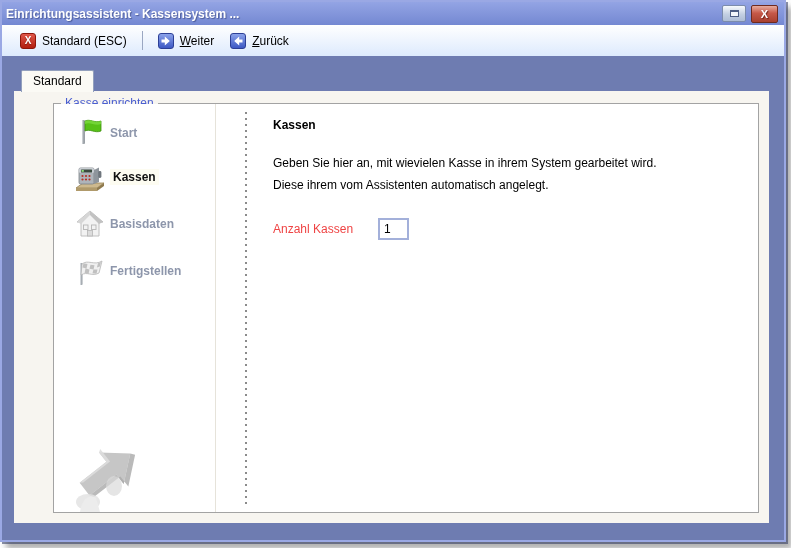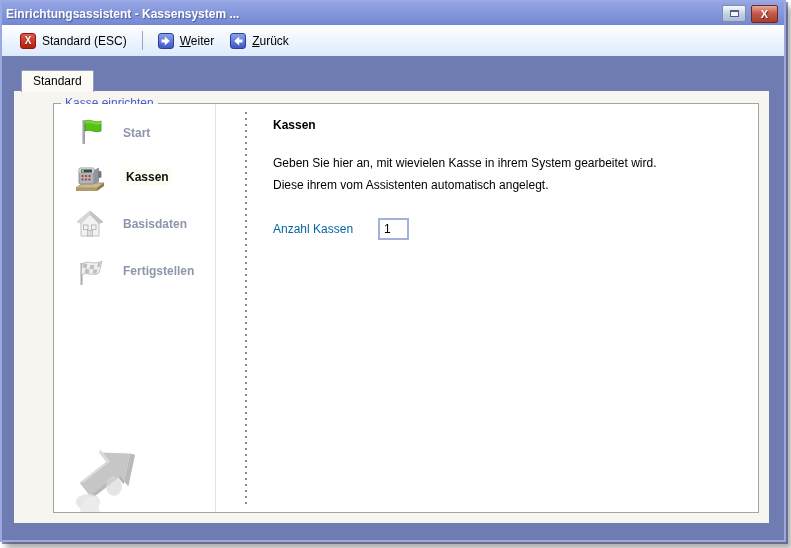--- a/index.html
+++ b/index.html
@@ -42,35 +42,35 @@
     font-size:12px;color:#000;z-index:3;cursor:default;}
   .panel{position:absolute;left:12px;right:15px;top:35px;bottom:17px;background:#f7f5f0;z-index:2;}
 
   .groupbox{position:absolute;left:11px;top:12px;right:10px;bottom:10px;
     border:1px solid #a3a3a3;background:#ffffff;margin-left:28px;}
   .groupbox-label{position:absolute;top:-8px;left:7px;background:#f7f5f0;padding:0 4px;
     font-size:12px;color:#4a5ed0;line-height:14px;white-space:nowrap;}
 
   
   .sidebar{position:absolute;left:0;top:0;bottom:0;width:162px;border-right:1px solid #e6e3da;background:#fff;}
-  .side-item{position:absolute;left:16px;display:flex;align-items:center;gap:13px;height:42px;cursor:default;}
+  .side-item{position:absolute;left:16px;display:flex;align-items:center;height:42px;cursor:default;}
   .side-icon{width:40px;height:40px;display:flex;align-items:center;justify-content:center;flex:0 0 auto;}
   .side-label{font-size:12px;font-weight:bold;color:#8d96ab;white-space:nowrap;}
   .side-item.active .side-label{color:#111;background:#fdfcf1;padding:1px 3px;}
   .dotted-sep{position:absolute;left:191px;top:8px;bottom:8px;width:2px;
     background-image:repeating-linear-gradient(to bottom,#8b8b8b 0 2px,transparent 2px 6px);}
 
   .arrow-art{position:absolute;left:12px;top:320px;width:86px;height:88px;}
 
   
   .main{position:absolute;left:219px;top:14px;right:14px;}
   .main h3{margin:0 0 25px 0;font-size:12px;font-weight:bold;color:#000;}
   .main p{margin:0 0 10px 0;font-size:12px;color:#000;line-height:12px;}
   .field-row{display:flex;align-items:center;margin-top:27px;}
-  .field-label{font-size:12px;color:#0369a1;width:105px;flex:0 0 auto;}
+  .field-label{font-size:12px;color:#ef4444;width:105px;flex:0 0 auto;}
   .field-input{width:31px;height:22px;border:2px solid #a3b0da;background:#fff;
     box-shadow:inset 0 0 0 1px #ffffff;font-family:"Liberation Sans",sans-serif;
     font-size:12px;padding:0 0 0 4px;color:#000;}
 </style>
 </head>
 <body>
 
 <div class="window">
 
   <div class="titlebar">

